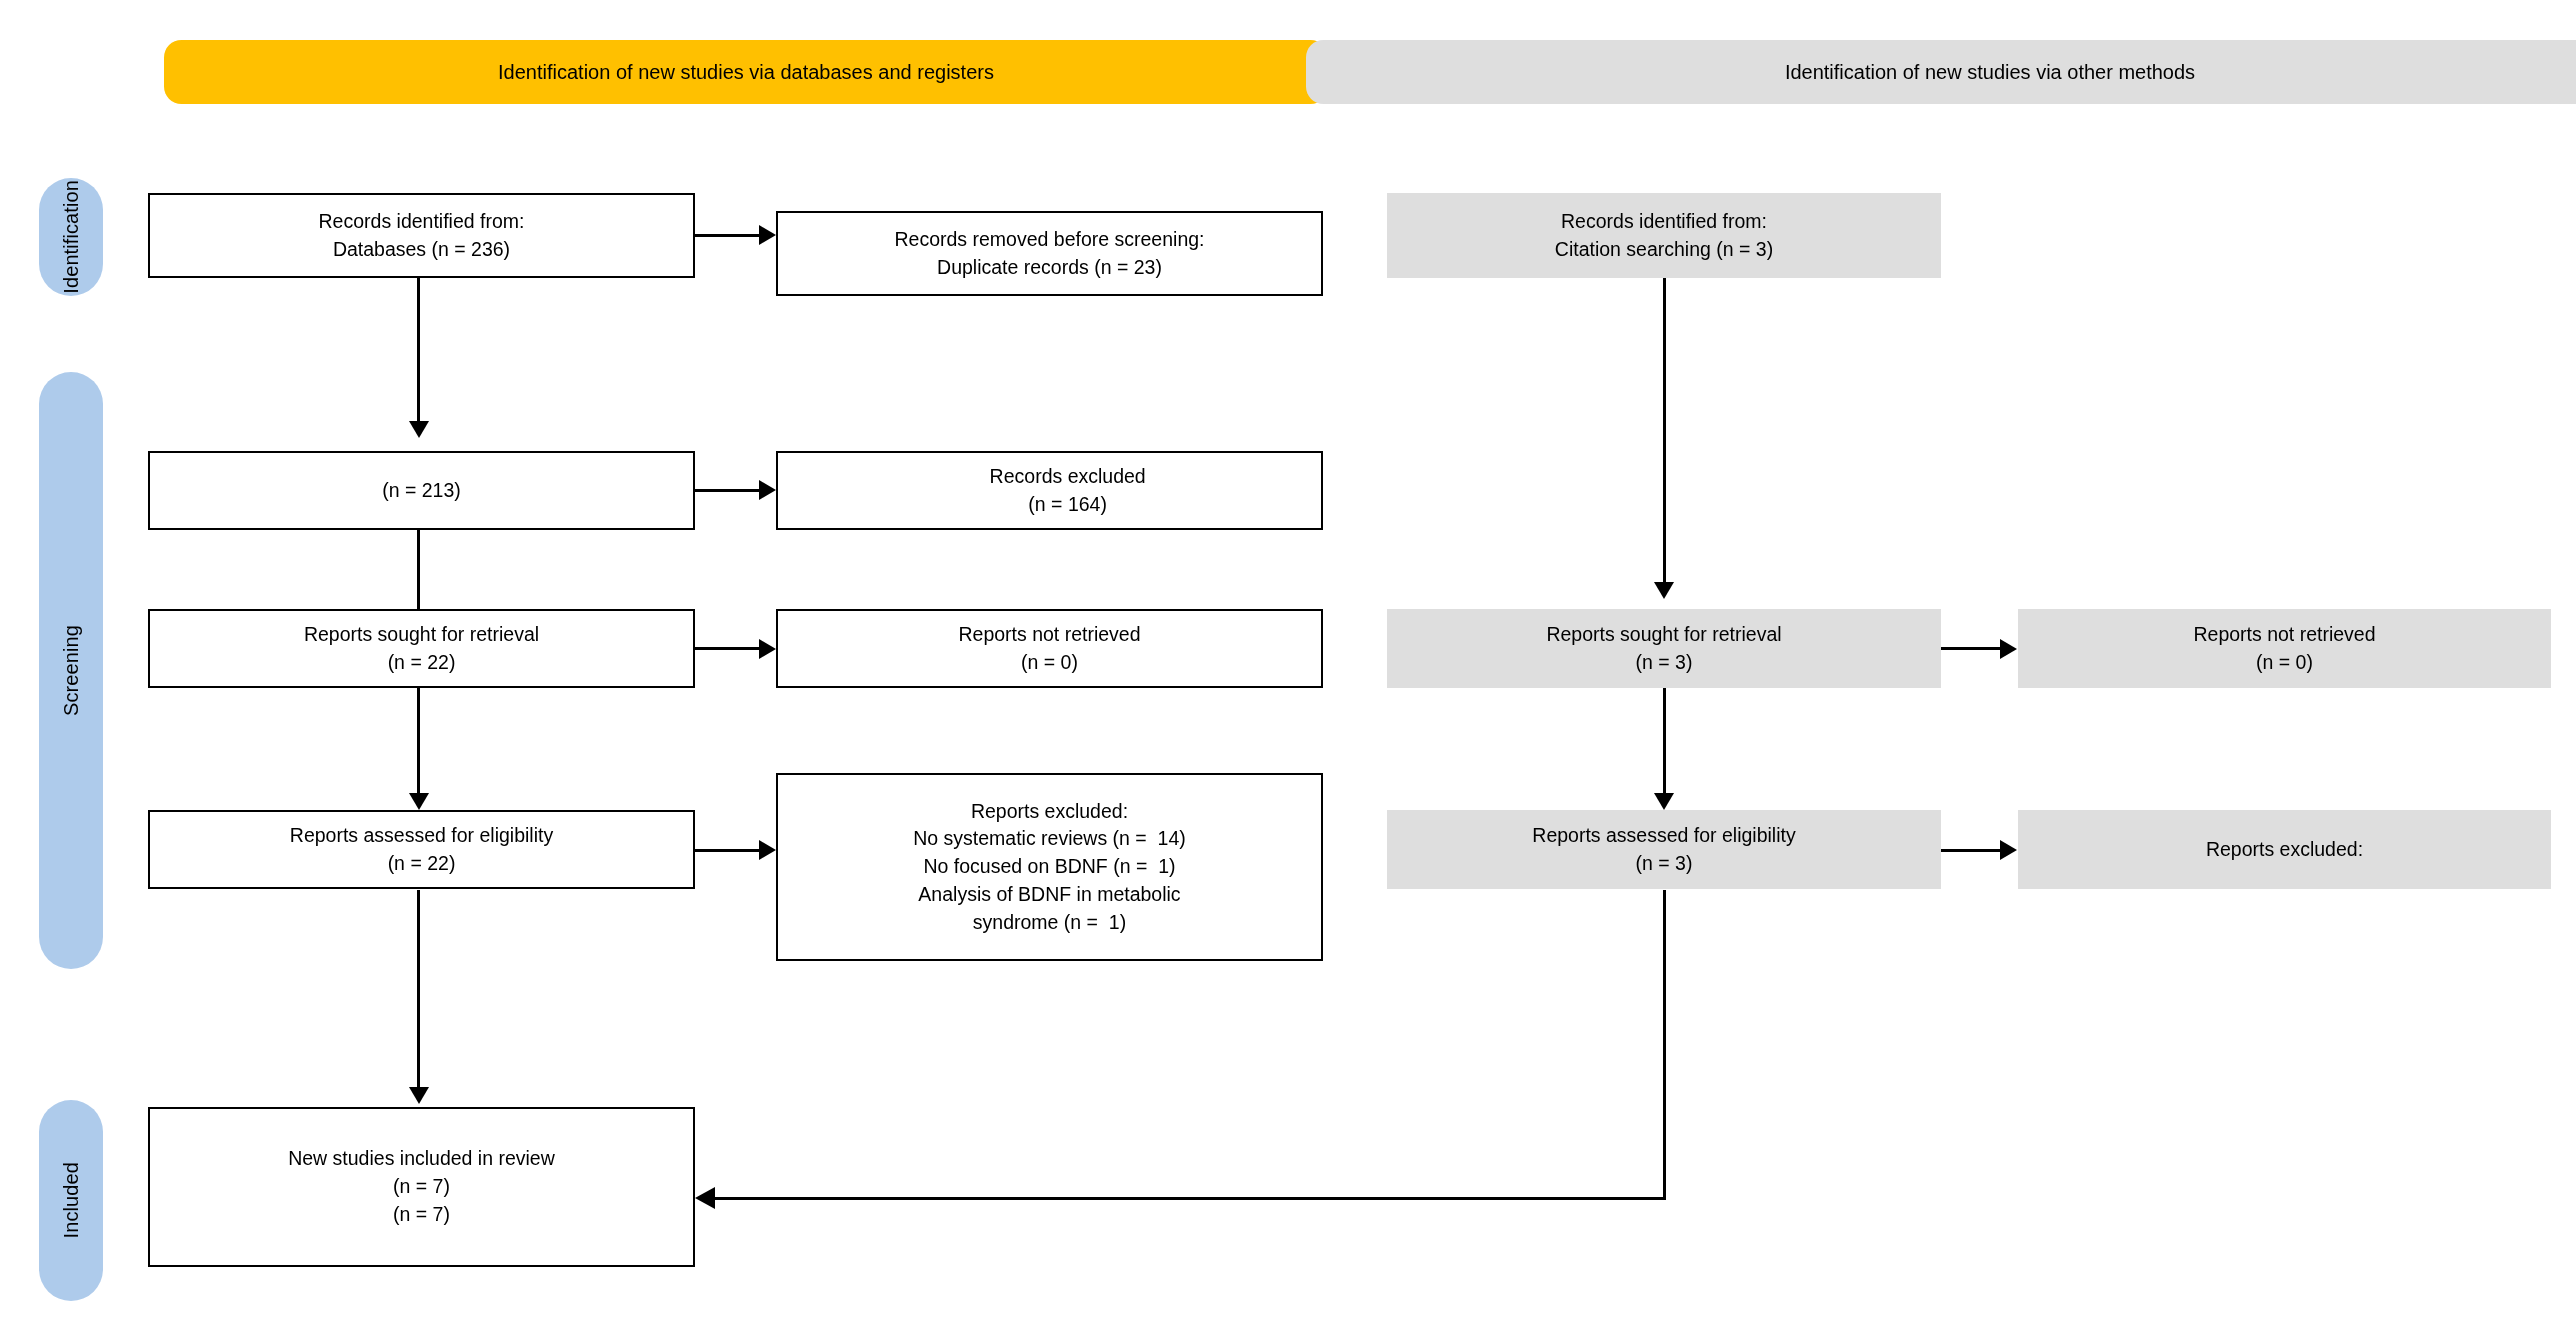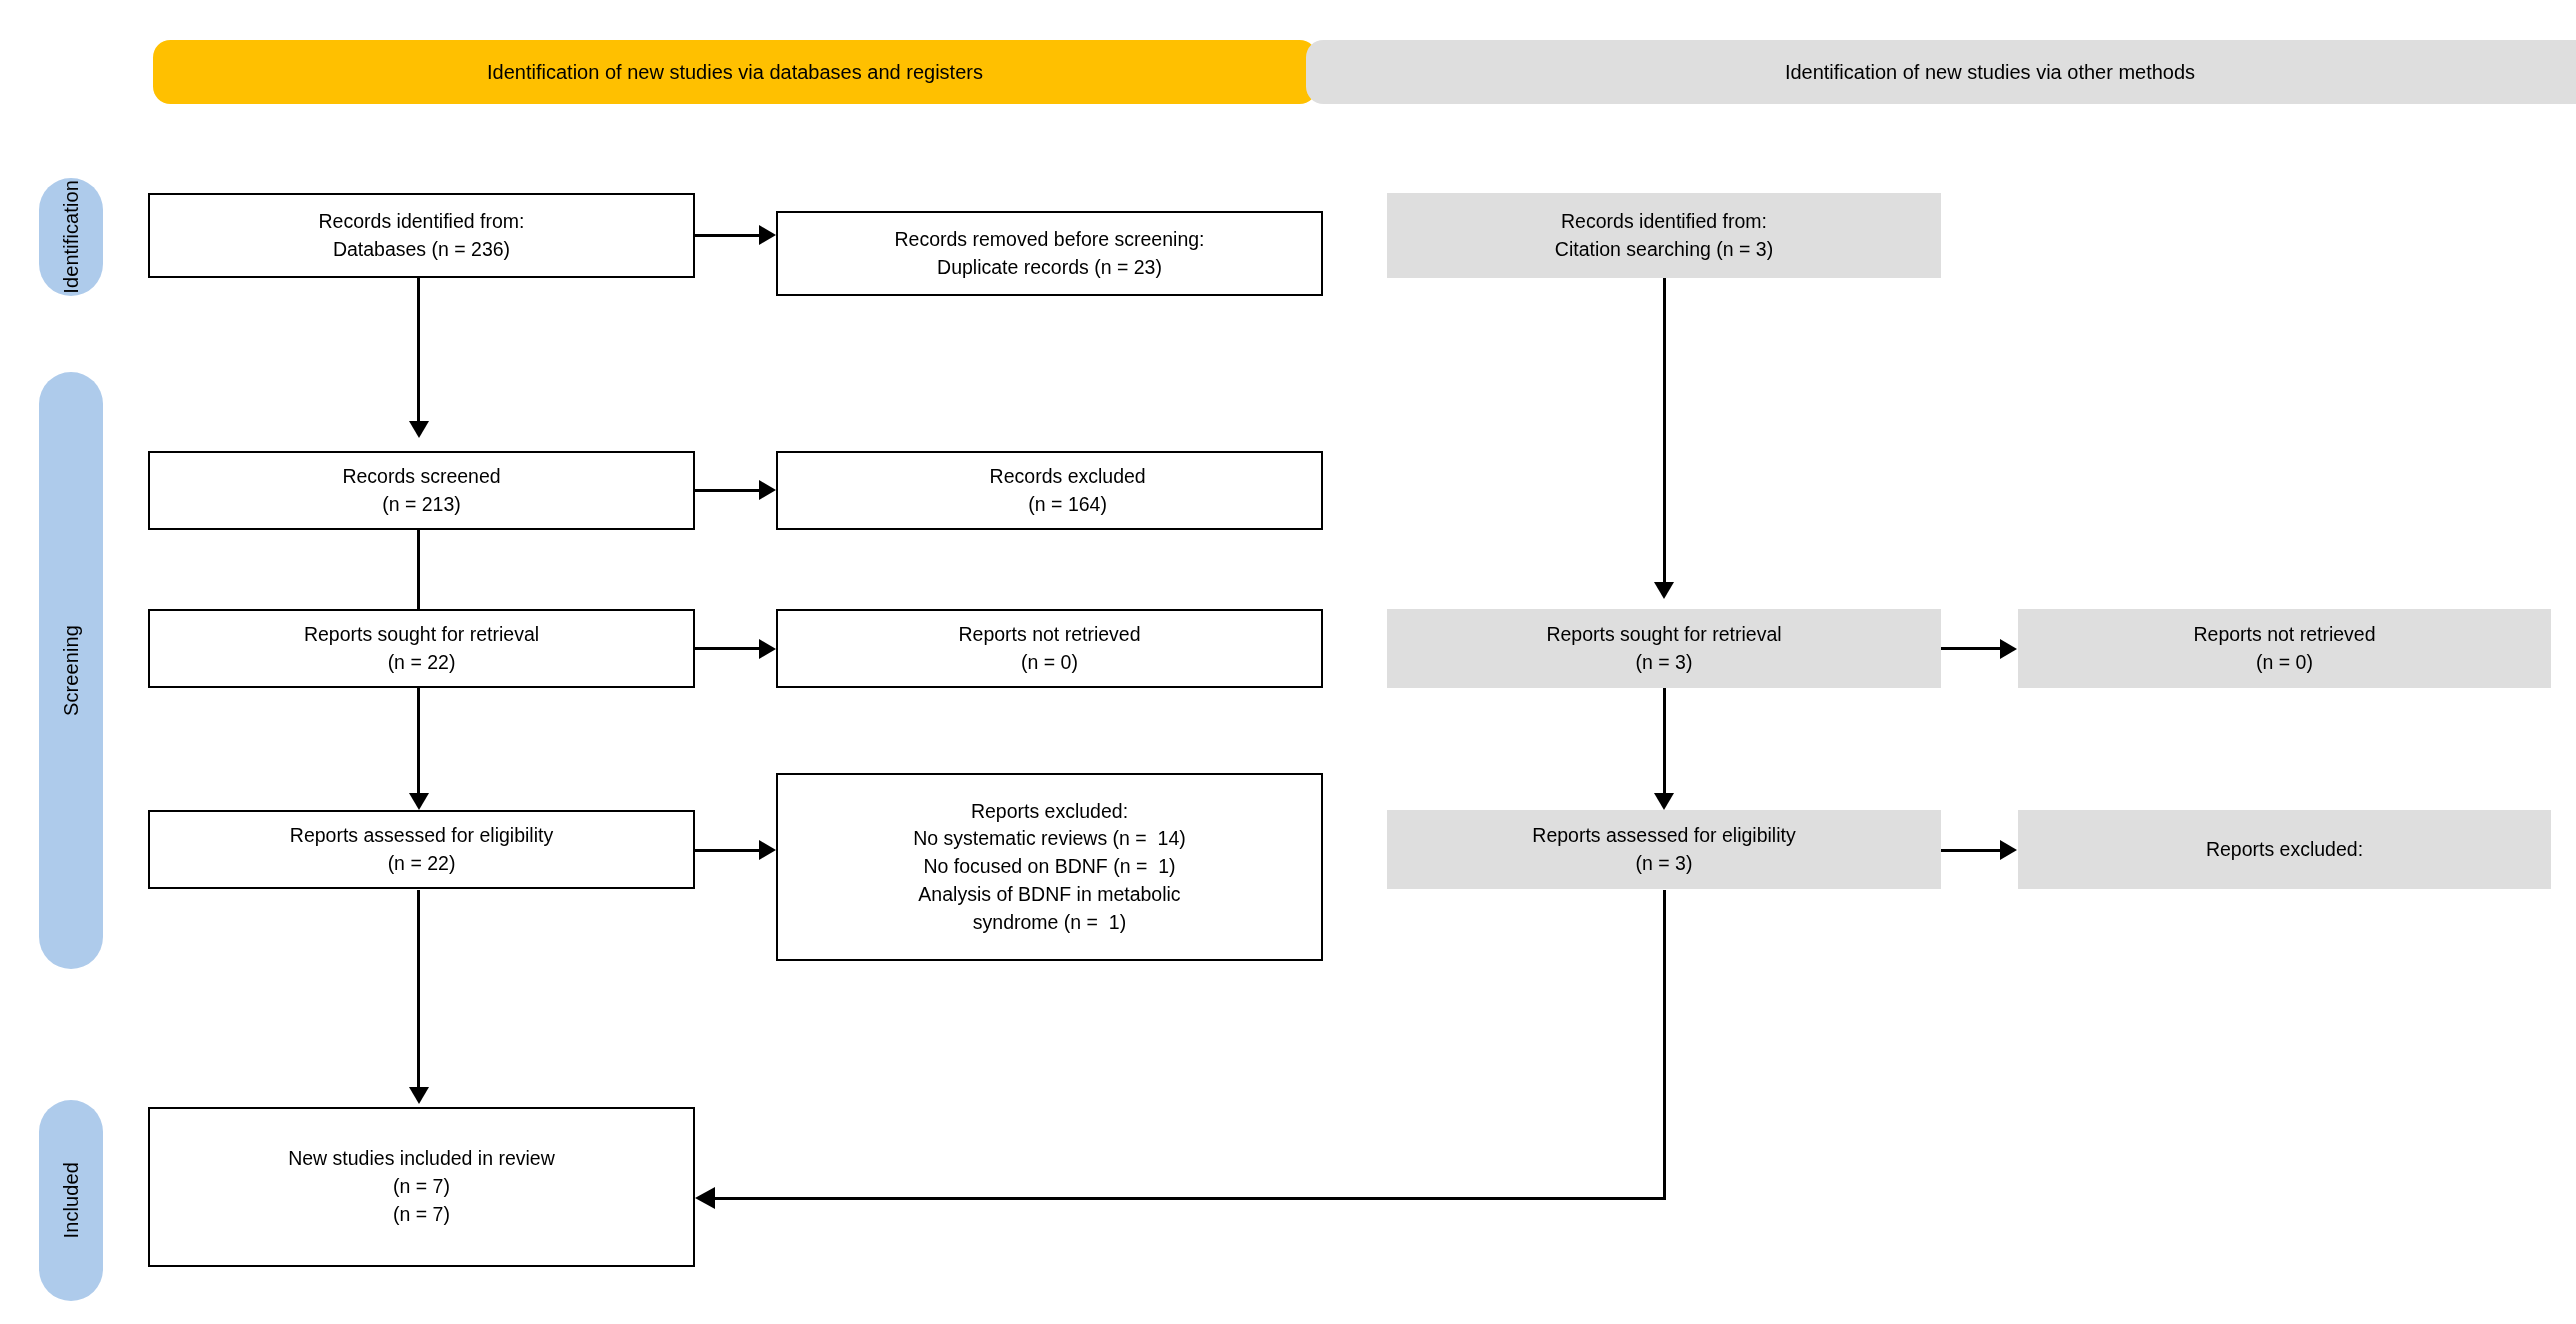--- a/index.html
+++ b/index.html
@@ -115,21 +115,21 @@
   </div>
 
   <div class="phase-bar" style="left:39px; top:372px; width:64px; height:597px;">
     <span>Screening</span>
   </div>
 
   <div class="phase-bar" style="left:39px; top:1100px; width:64px; height:201px;">
     <span>Included</span>
   </div>
 
-  <div class="banner yellow" style="left:153px; top:40px; width:1164px; height:64px;">
+  <div class="banner yellow" style="left:164px; top:40px; width:1164px; height:64px;">
     <span>Identification of new studies via databases and registers</span>
   </div>
 
   <div class="banner grey" style="left:1306px; top:40px; width:1368px; height:64px;">
     <span>Identification of new studies via other methods</span>
   </div>
 
   <div class="box white" style="left:148px; top:193px; width:547px; height:85px;">
     <div class="lines">
       <div>Records identified from:</div>
@@ -145,21 +145,20 @@
   </div>
 
   <div class="hline" style="left:695px; top:234px; width:67px;"></div>
   <div class="arrow-right" style="left:759px; top:225px;"></div>
 
   <div class="vline" style="left:417px; top:278px; height:146px;"></div>
   <div class="arrow-down" style="left:409px; top:421px;"></div>
 
   <div class="box white" style="left:148px; top:451px; width:547px; height:79px;">
     <div class="lines">
-      <div>Records screened</div>
       <div>(n = 213)</div>
     </div>
   </div>
 
   <div class="box white" style="left:776px; top:451px; width:547px; height:79px;padding-left:43px;">
     <div class="lines">
       <div>Records excluded</div>
       <div>(n = 164)</div>
     </div>
   </div>

